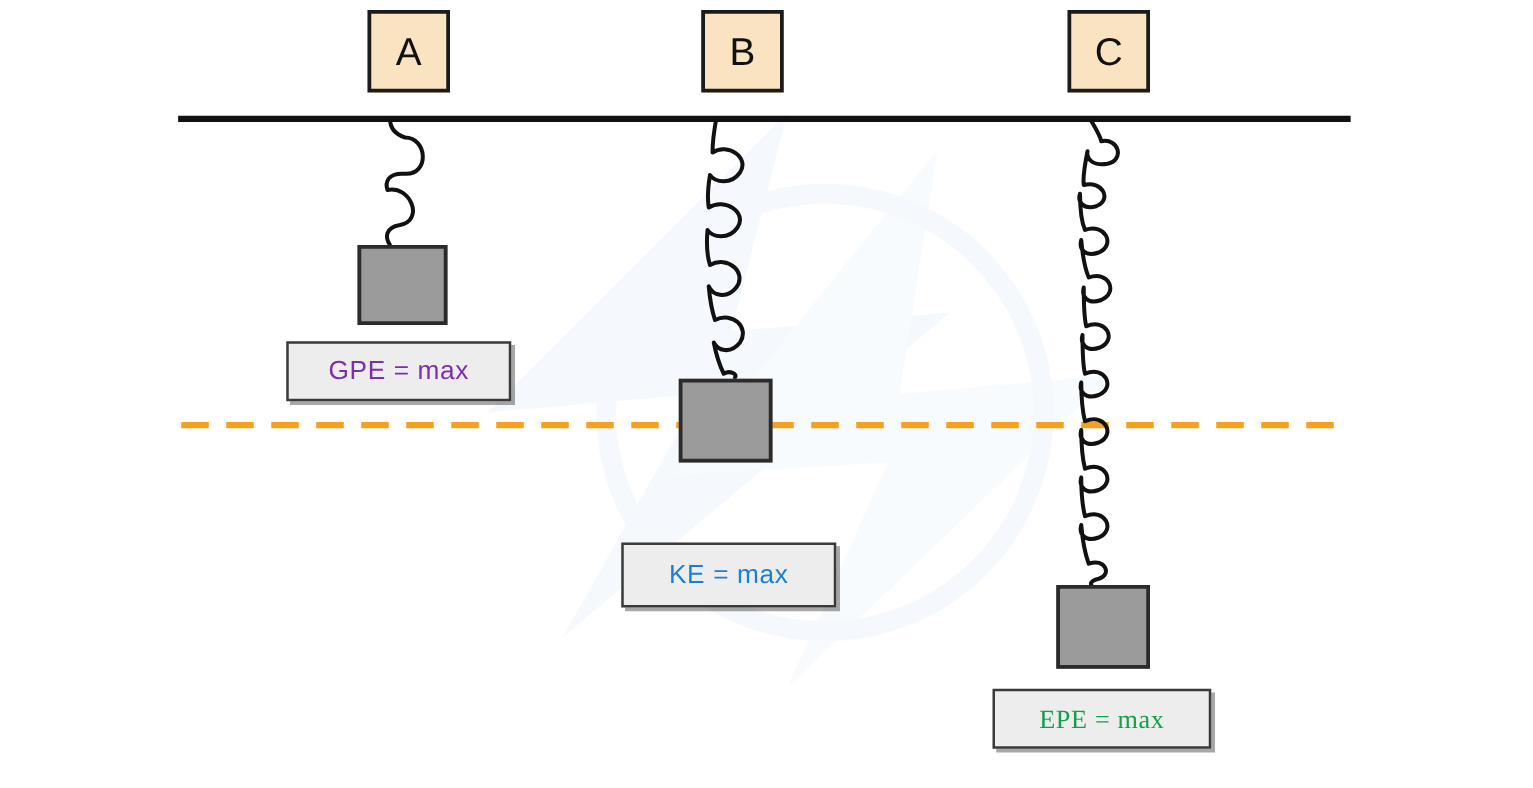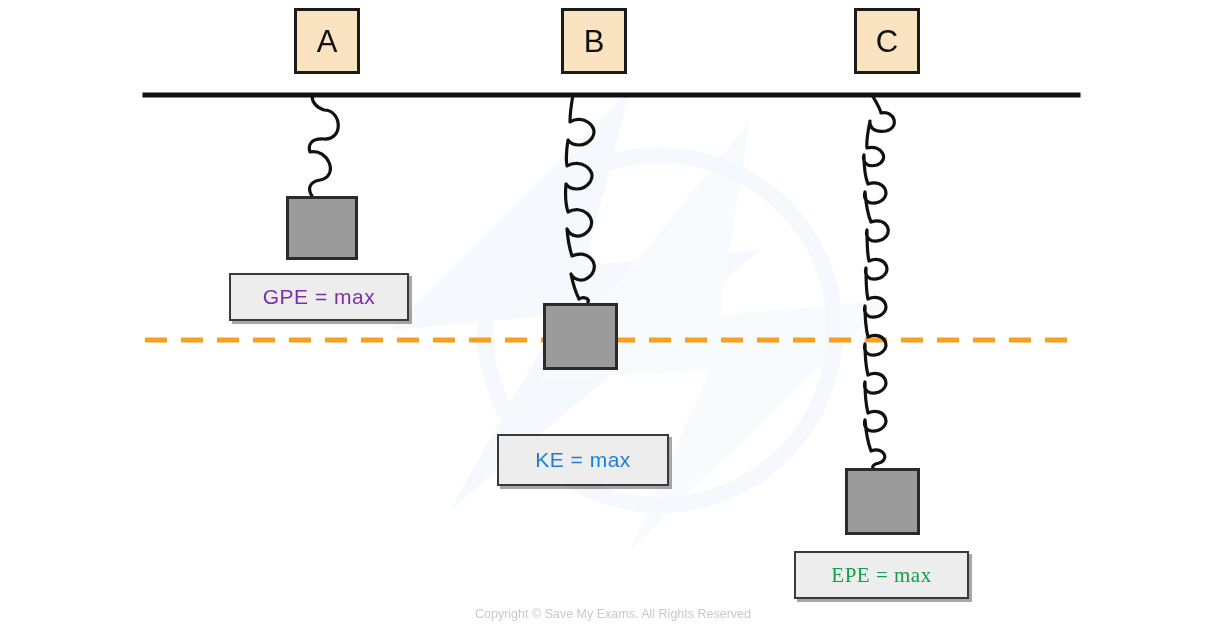--- a/index.html
+++ b/index.html
@@ -151,15 +151,14 @@
   <div class="callout" style="left:229px;top:273px;width:180px;height:48px;color:#7B2FA8;">
     <span>GPE = max</span>
   </div>
   <div class="callout" style="left:497px;top:386px;width:172px;height:52px;color:#1C7FD6;margin-top:48px;">
     <span>KE = max</span>
   </div>
   <div class="callout" style="left:794px;top:551px;width:175px;height:48px;color:#14A04A;font-family:Liberation Serif, serif;">
     <span>EPE = max</span>
   </div>
 
-  <div class="footer">Copyright © Save My Exams. All Rights Reserved</div>
 
 </div>
 
 </body></html>

